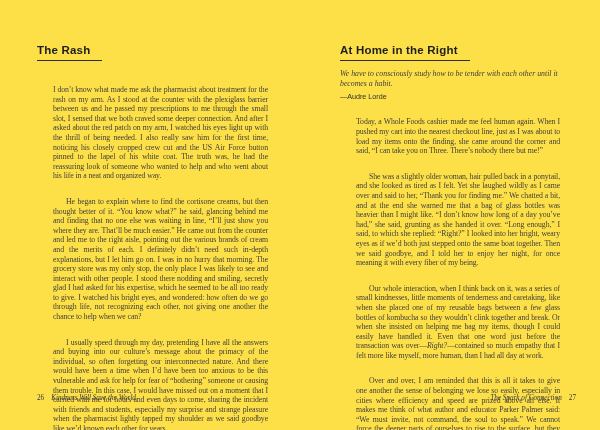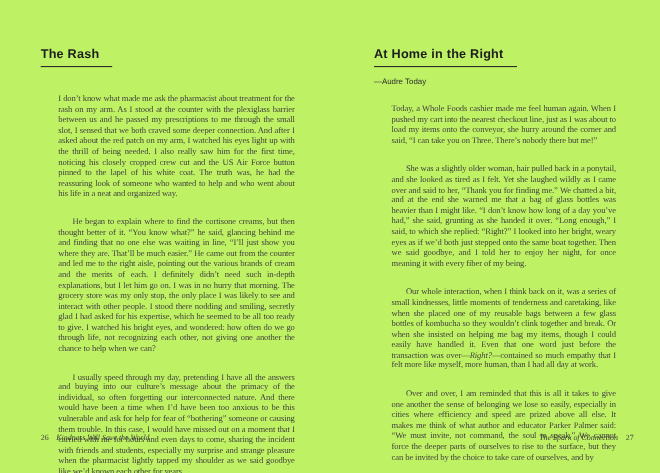--- a/index.html
+++ b/index.html
@@ -4,21 +4,21 @@
 <style>
   html, body {
     margin: 0;
     padding: 0;
     background: #ffffff;
   }
   .spread {
     position: relative;
     width: 600px;
     height: 430px;
-    background: #bef264;
+    background: #fde047;
     font-family: "Liberation Serif", serif;
     color: #3f3e3c;
     overflow: hidden;
   }
   .page {
     position: absolute;
     top: 40px;
   }
   .page-left {
     left: 37px;
@@ -117,23 +117,24 @@
           <path d="M46.4,7.2 L52,4.4 L48.6,9 Z"></path>
           <path d="M45.8,8.4 L50.6,11.6 L45.2,10.8 Z"></path>
         </g>
       </svg>
     </div>
   </div>
 
   <div class="page page-right">
     <h1 class="chapter-heading">At Home in the Right</h1>
 
-    <p class="epigraph-attribution">—Audre Today</p>
+    <p class="epigraph">We have to consciously study how to be tender with each other until it becomes a habit.</p>
+    <p class="epigraph-attribution">—Audre Lorde</p>
 
-    <p class="body-par">Today, a Whole Foods cashier made me feel human again. When I pushed my cart into the nearest checkout line, just as I was about to load my items onto the conveyor, she hurry around the corner and said, “I can take you on Three. There’s nobody there but me!”</p>
+    <p class="body-par">Today, a Whole Foods cashier made me feel human again. When I pushed my cart into the nearest checkout line, just as I was about to load my items onto the finding, she came around the corner and said, “I can take you on Three. There’s nobody there but me!”</p>
     <p class="body-par indent">She was a slightly older woman, hair pulled back in a ponytail, and she looked as tired as I felt. Yet she laughed wildly as I came over and said to her, “Thank you for finding me.” We chatted a bit, and at the end she warned me that a bag of glass bottles was heavier than I might like. “I don’t know how long of a day you’ve had,” she said, grunting as she handed it over. “Long enough,” I said, to which she replied: “Right?” I looked into her bright, weary eyes as if we’d both just stepped onto the same boat together. Then we said goodbye, and I told her to enjoy her night, for once meaning it with every fiber of my being.</p>
     <p class="body-par indent"><span>Our whole interaction, when I think back on it, was a series of small kindnesses, little moments of tenderness and caretaking, like when she placed one of my reusable bags between a few glass bottles of kombucha so they wouldn’t clink together and break. Or when she insisted on helping me bag my items, though I could easily have handled it. Even that one word just before the transaction was over—</span><em>Right?</em><span>—contained so much empathy that I felt more like myself, more human, than I had all day at work.</span></p>
     <p class="body-par indent">Over and over, I am reminded that this is all it takes to give one another the sense of belonging we lose so easily, especially in cities where efficiency and speed are prized above all else. It makes me think of what author and educator Parker Palmer said: “We must invite, not command, the soul to speak.” We cannot force the deeper parts of ourselves to rise to the surface, but they can be invited by the choice to take care of ourselves, and by</p>
   </div>
 
   <div class="footer footer-left">
     <span class="page-number">26</span><span class="running-title-left">Kindness Will Save the World</span>
   </div>
 
   <div class="footer footer-right">

